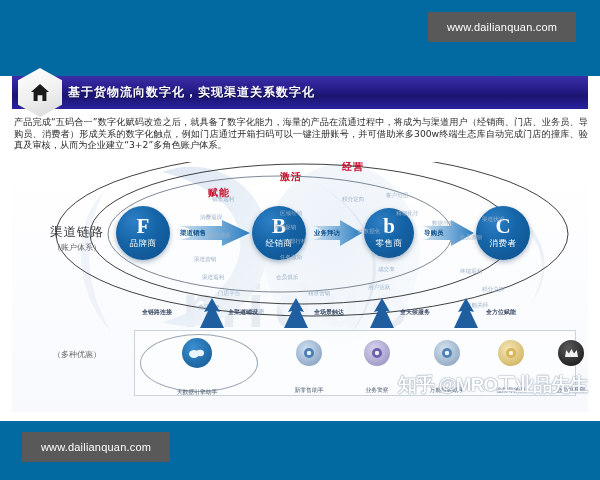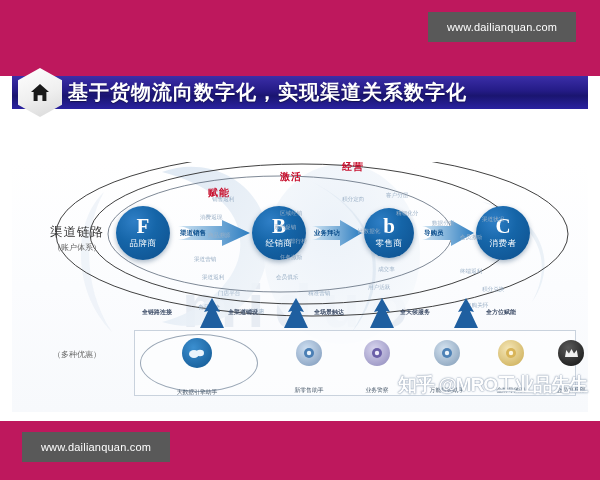--- a/index.html
+++ b/index.html
@@ -2,21 +2,21 @@
 <html><head>
 <meta charset="utf-8">
 <style>
   html,body{margin:0;padding:0;}
   body{
     width:600px;height:480px;
     background:#ffffff;
     font-family:"Liberation Sans","DejaVu Sans",sans-serif;
     overflow:hidden;position:relative;
   }
-  .page{position:relative;width:600px;height:480px;overflow:hidden;background:#be185d;}
+  .page{position:relative;width:600px;height:480px;overflow:hidden;background:#0369a1;}
 
   
   .wm-chip{
     position:absolute;background:#595959;color:#fff;
     font-size:11px;letter-spacing:.2px;
     display:flex;align-items:center;justify-content:center;
     font-family:"Liberation Sans",sans-serif;
   }
   .wm-top{right:24px;top:12px;width:148px;height:30px;}
   .wm-bot{left:22px;bottom:18px;width:148px;height:30px;}
@@ -24,21 +24,21 @@
   
   .slide{position:absolute;left:0;top:76px;width:600px;height:345px;background:#fff;}
 
   
   .band{
     position:absolute;left:12px;top:0;width:576px;height:33px;
     background:linear-gradient(180deg,#3b2ea8 0%,#241b86 45%,#1a1570 60%,#2a22a0 100%);
     display:flex;align-items:center;
   }
   .band-title{
-    color:#fff;font-size:20px;font-weight:bold;letter-spacing:1px;
+    color:#fff;font-size:12px;font-weight:bold;letter-spacing:1px;
     margin-left:56px;text-shadow:0 1px 1px rgba(0,0,0,.4);
     white-space:nowrap;
   }
   .hex{
     position:absolute;left:6px;top:-8px;width:44px;height:49px;
     background:linear-gradient(160deg,#ffffff 0%,#efefef 55%,#d8d8d8 100%);
     clip-path:polygon(50% 0%,100% 25%,100% 75%,50% 100%,0% 75%,0% 25%);
     display:flex;align-items:center;justify-content:center;
     box-shadow:0 1px 2px rgba(0,0,0,.35);
   }
@@ -163,20 +163,21 @@
 
     <div class="band">
       <div class="hex">
         <svg width="20" height="19" viewBox="0 0 20 19" aria-hidden="true">
           <path d="M10 1 L19 9 L16.4 9 L16.4 18 L12.4 18 L12.4 12.3 L7.6 12.3 L7.6 18 L3.6 18 L3.6 9 L1 9 Z" fill="#1a1a1a"></path>
         </svg>
       </div>
       <div class="band-title">基于货物流向数字化，实现渠道关系数字化</div>
     </div>
 
+    <div class="para">产品完成“五码合一”数字化赋码改造之后，就具备了数字化能力，海量的产品在流通过程中，将成为与渠道用户（经销商、门店、业务员、导购员、消费者）形成关系的数字化触点，例如门店通过开箱扫码可以一键注册账号，并可借助米多300w终端生态库自动完成门店的撞库、验真及审核，从而为企业建立“3+2”多角色账户体系。</div>
 
     <div class="canvas">
 
       <div class="ghost-word">miduo</div>
 
       <svg class="bg" width="576" height="250">
         <defs>
           <linearGradient id="gsw" x1="0" y1="0" x2="1" y2="1">
             <stop offset="0%" stop-color="#dbe6f2"></stop>
             <stop offset="100%" stop-color="#f2f6fa"></stop>

